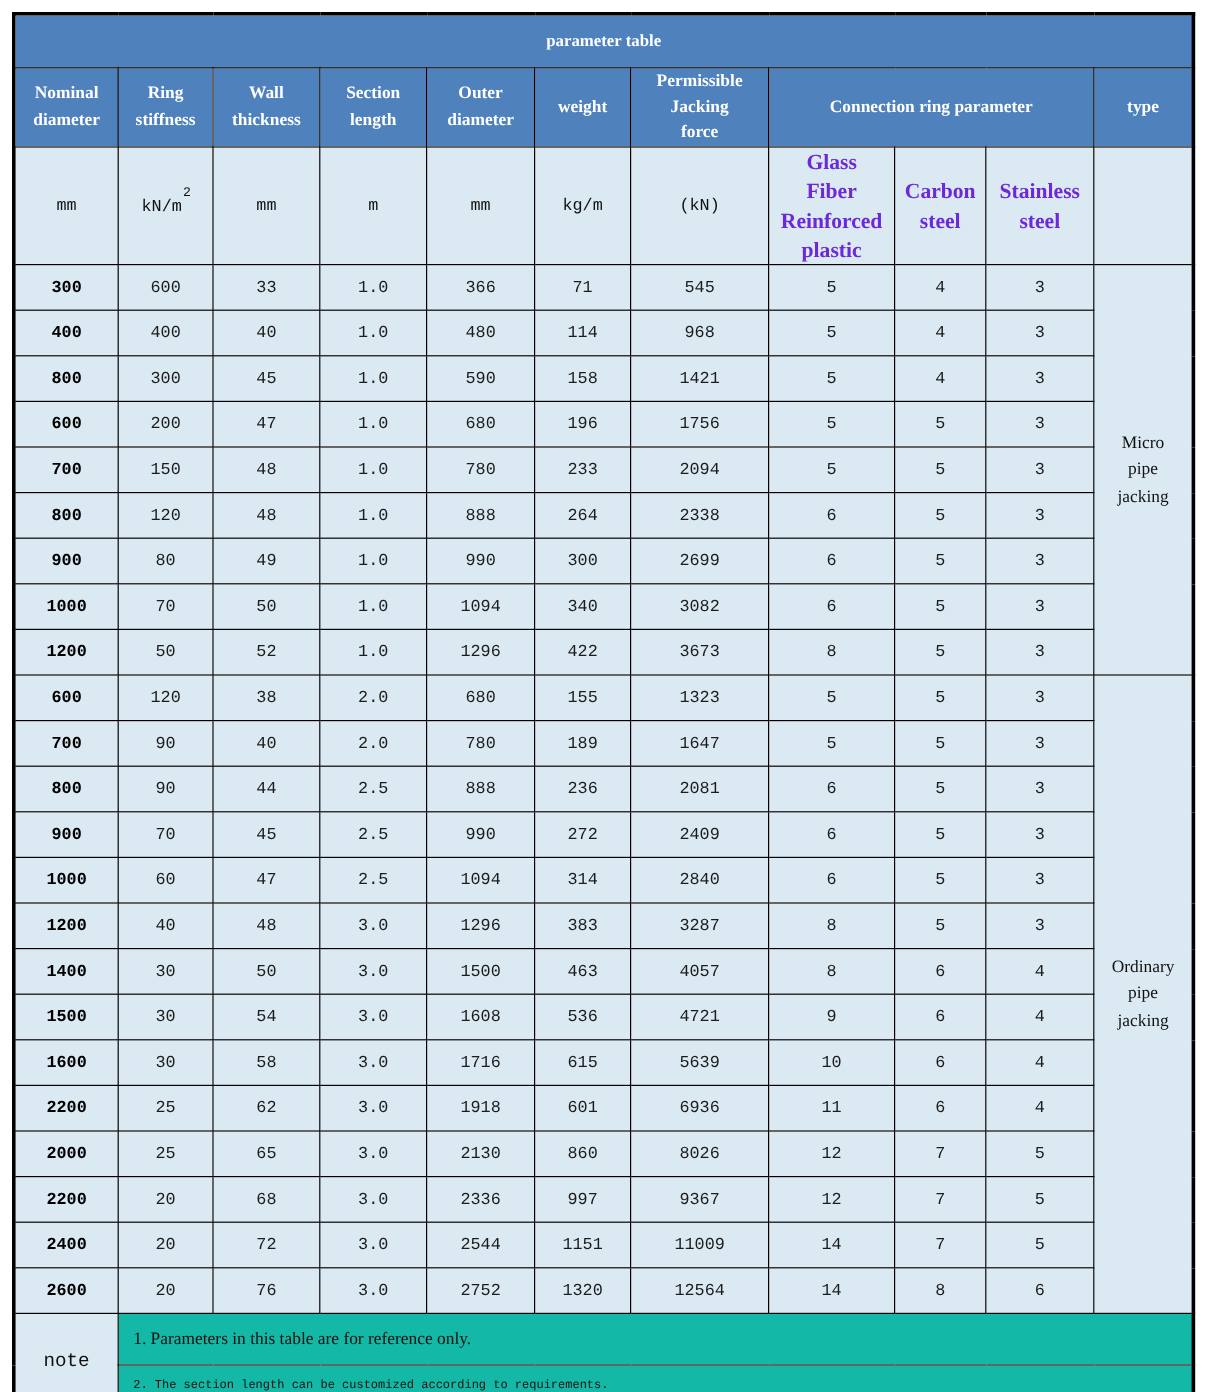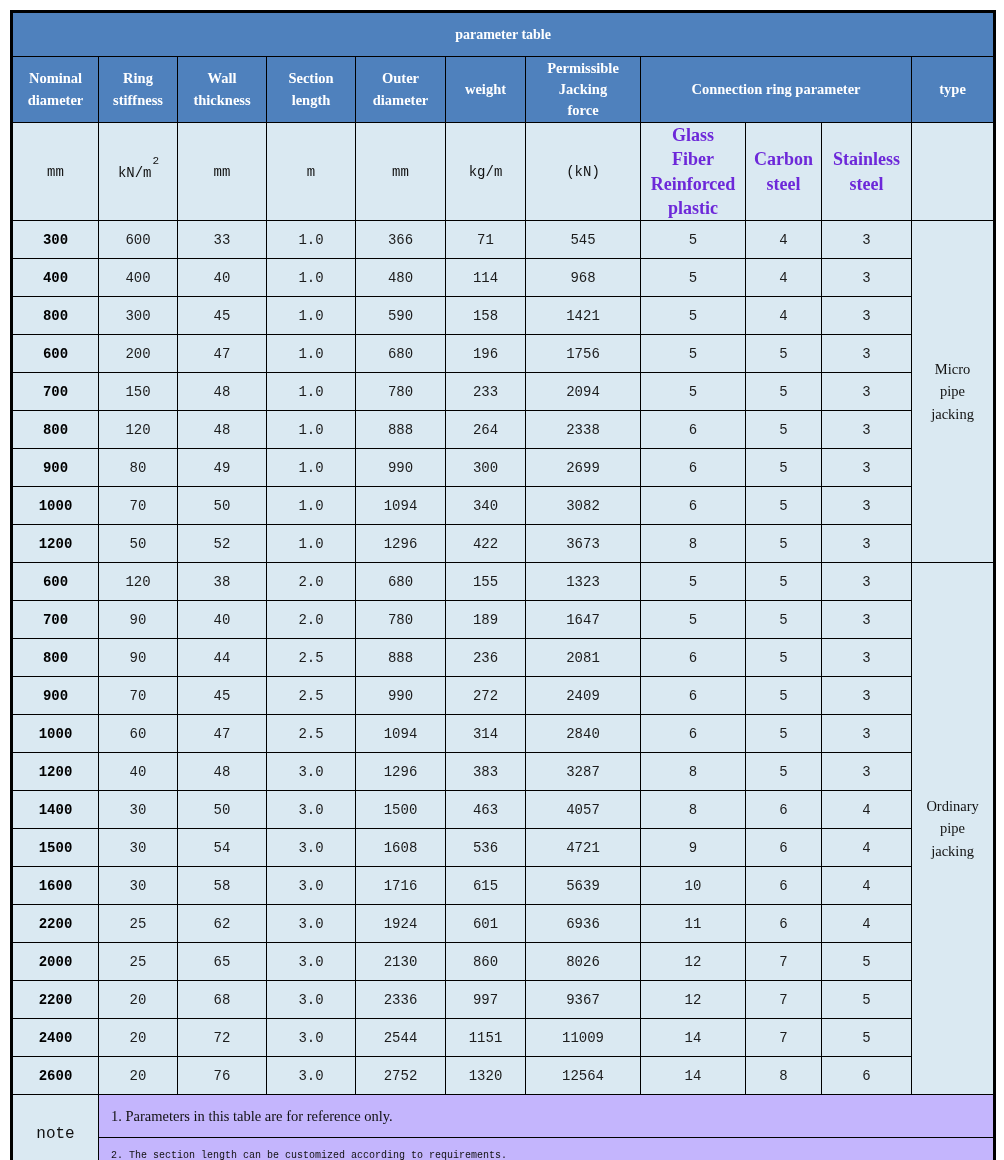--- a/index.html
+++ b/index.html
@@ -94,21 +94,21 @@
 
   tr.note-row-1 { height: 43px; }
   tr.note-row-2 { height: 36px; }
   .note-label {
     background: #DAE9F2;
     font-family: "Liberation Mono", monospace;
     font-size: 16px;
     color: #111;
   }
   .note-line {
-    background: #c4b5fd;
+    background: #14b8a6;
     text-align: left !important;
     padding-left: 12px !important;
     color: #111;
   }
   .note-line.serif { font-size: 14.5px; }
   .note-line.mono  { font-size: 10px; }
 </style>
 </head>
 <body>
 
@@ -373,21 +373,21 @@
           <td>5639</td>
           <td>10</td>
           <td>6</td>
           <td>4</td>
         </tr>
         <tr class="data-row">
           <td class="first-col">2200</td>
           <td>25</td>
           <td>62</td>
           <td>3.0</td>
-          <td>1924</td>
+          <td>1918</td>
           <td>601</td>
           <td>6936</td>
           <td>11</td>
           <td>6</td>
           <td>4</td>
         </tr>
         <tr class="data-row">
           <td class="first-col">2000</td>
           <td>25</td>
           <td>65</td>

